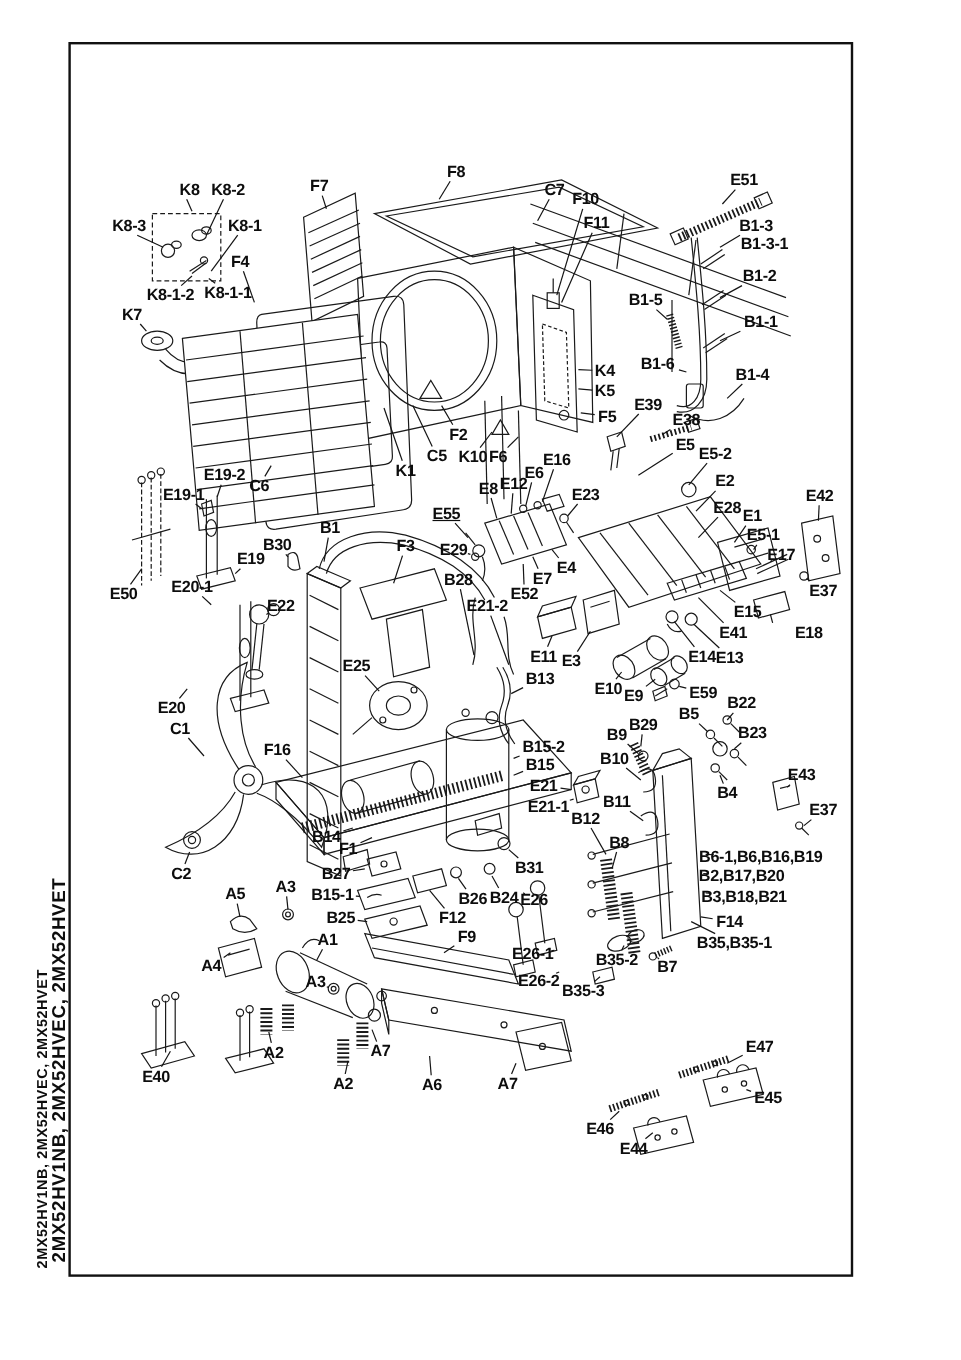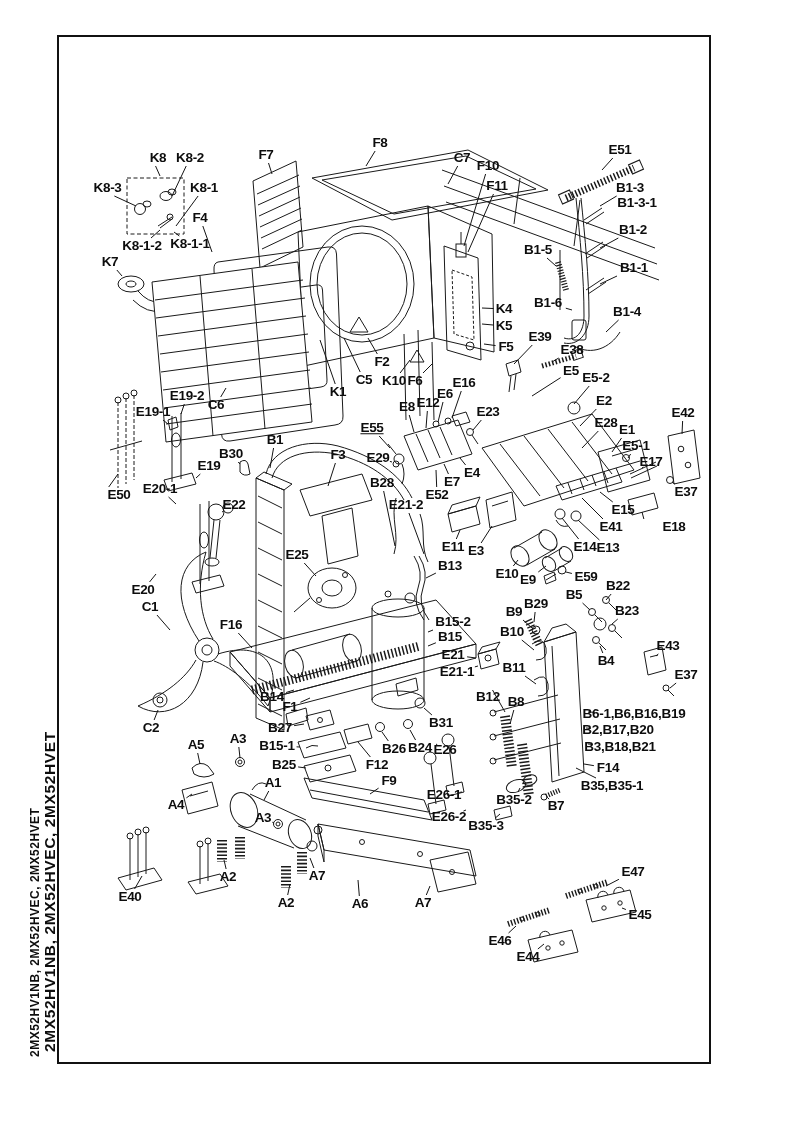--- a/index.html
+++ b/index.html
@@ -672,21 +672,21 @@
       <div class="part-label" style="left: 618px; top: 586px;">B22</div>
       <div class="part-label" style="left: 574px; top: 595px;">B5</div>
       <div class="part-label" style="left: 536px; top: 604px;">B29</div>
       <div class="part-label" style="left: 514px; top: 612px;">B9</div>
       <div class="part-label" style="left: 627px; top: 611px;">B23</div>
       <div class="part-label" style="left: 512px; top: 632px;">B10</div>
       <div class="part-label" style="left: 668px; top: 646px;">E43</div>
       <div class="part-label" style="left: 514px; top: 668px;">B11</div>
       <div class="part-label" style="left: 686px; top: 675px;">E37</div>
       <div class="part-label" style="left: 606px; top: 661px;">B4</div>
-      <div class="part-label" style="left: 488px; top: 682px; margin-top: 15px;">B12</div>
+      <div class="part-label" style="left: 488px; top: 682px;">B12</div>
       <div class="part-label" style="left: 516px; top: 702px;">B8</div>
       <div class="part-label" style="left: 634px; top: 714px;">B6-1,B6,B16,B19</div>
       <div class="part-label" style="left: 618px; top: 730px;">B2,B17,B20</div>
       <div class="part-label" style="left: 620px; top: 747px;">B3,B18,B21</div>
       <div class="part-label" style="left: 608px; top: 768px;">F14</div>
       <div class="part-label" style="left: 612px; top: 786px;">B35,B35-1</div>
       <div class="part-label" style="left: 382px; top: 362px;">F2</div>
       <div class="part-label" style="left: 364px; top: 380px;">C5</div>
       <div class="part-label" style="left: 338px; top: 392px;">K1</div>
       <div class="part-label" style="left: 394px; top: 381px;">K10</div>
@@ -712,21 +712,21 @@
       <div class="part-label" style="left: 453px; top: 622px;">B15-2</div>
       <div class="part-label" style="left: 450px; top: 637px;">B15</div>
       <div class="part-label" style="left: 453px; top: 655px;">E21</div>
       <div class="part-label" style="left: 457px; top: 672px;">E21-1</div>
       <div class="part-label" style="left: 187px; top: 396px;">E19-2</div>
       <div class="part-label" style="left: 153px; top: 412px;">E19-1</div>
       <div class="part-label" style="left: 216px; top: 405px;">C6</div>
       <div class="part-label" style="left: 231px; top: 454px;">B30</div>
       <div class="part-label" style="left: 209px; top: 466px;">E19</div>
       <div class="part-label" style="left: 160px; top: 489px;">E20-1</div>
-      <div class="part-label" style="left: 119px; top: 495px;">E50</div>
+      <div class="part-label" style="left: 103px; top: 495px;">E50</div>
       <div class="part-label" style="left: 234px; top: 505px;">E22</div>
       <div class="part-label" style="left: 143px; top: 590px;">E20</div>
       <div class="part-label" style="left: 150px; top: 607px;">C1</div>
       <div class="part-label" style="left: 231px; top: 625px;">F16</div>
       <div class="part-label" style="left: 151px; top: 728px;">C2</div>
       <div class="part-label" style="left: 272px; top: 697px;">B14</div>
       <div class="part-label" style="left: 290px; top: 707px;">F1</div>
       <div class="part-label" style="left: 280px; top: 728px;">B27</div>
       <div class="part-label" style="left: 277px; top: 746px;">B15-1</div>
       <div class="part-label" style="left: 284px; top: 765px;">B25</div>

